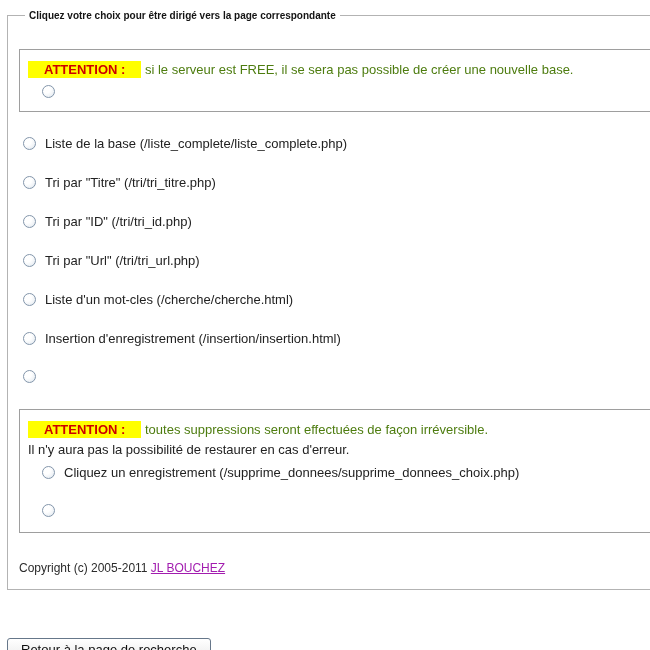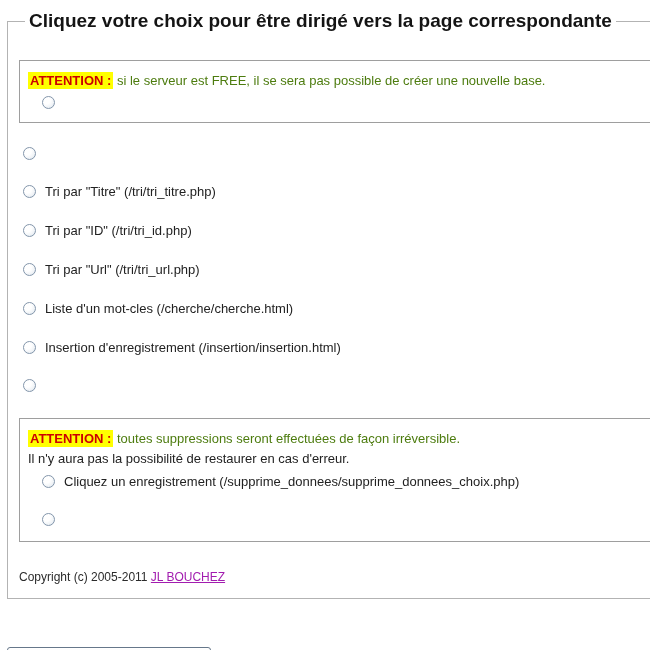--- a/index.html
+++ b/index.html
@@ -11,37 +11,37 @@
   }
   .wrap { width:650px; height:650px; overflow:hidden; }
   fieldset.main {
     border:1px solid #b3b3b3;
     margin:10px 0 0 7px;
     padding:2px 14px 14px 11px;
     width:756px; 
   }
   legend.main-legend {
     font-weight:bold;
-    font-size:19px;
+    font-size:10px;
     color:#141414;
     padding:0 4px;
     margin-left:6px;
   }
   .warn-box {
     border:1px solid #9e9e9e;
     margin-top:26px;
     padding:11px 8px 13px 8px;
     width:720px;
   }
   .warn-line { line-height:17px; }
   .attention {
     background:#ffff00;
     color:#cc0000;
     font-weight:bold;
-    padding:1px 2px;
+    padding:1px 16px;
   }
   .warn-text { color:#4d7c0f; }
   .note-line { margin-top:3px; line-height:17px; color:#222; }
   .opt-row {
     display:flex;
     align-items:center;
     margin-top:22px;
     cursor:default;
   }
   .opt-row.in-box { margin-top:7px; margin-left:14px; }
@@ -92,20 +92,21 @@
         <span class="attention">ATTENTION :</span>
         <span class="warn-text">si le serveur est FREE, il se sera pas possible de créer une nouvelle base.</span>
       </div>
       <div class="opt-row in-box">
         <span class="radio"></span>
       </div>
     </div>
 
     <div class="opt-row main-level">
       <span class="radio"></span>
+      <span class="opt-label">Liste de la base (/liste_complete/liste_complete.php)</span>
     </div>
     <div class="opt-row main-level">
       <span class="radio"></span>
       <span class="opt-label">Tri par "Titre" (/tri/tri_titre.php)</span>
     </div>
     <div class="opt-row main-level">
       <span class="radio"></span>
       <span class="opt-label">Tri par "ID" (/tri/tri_id.php)</span>
     </div>
     <div class="opt-row main-level">

